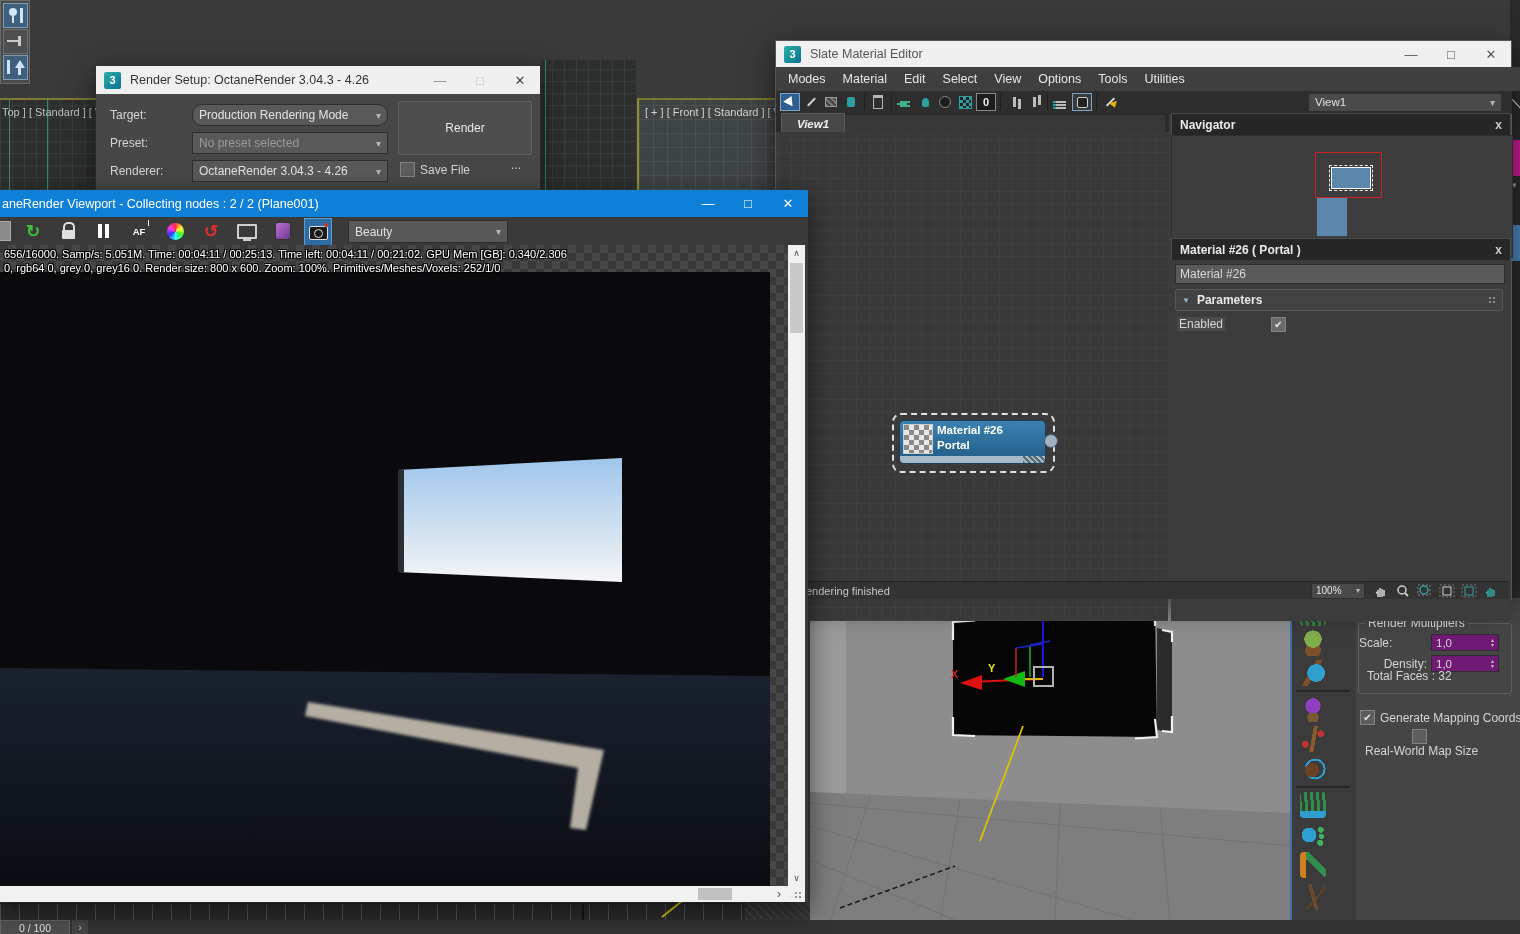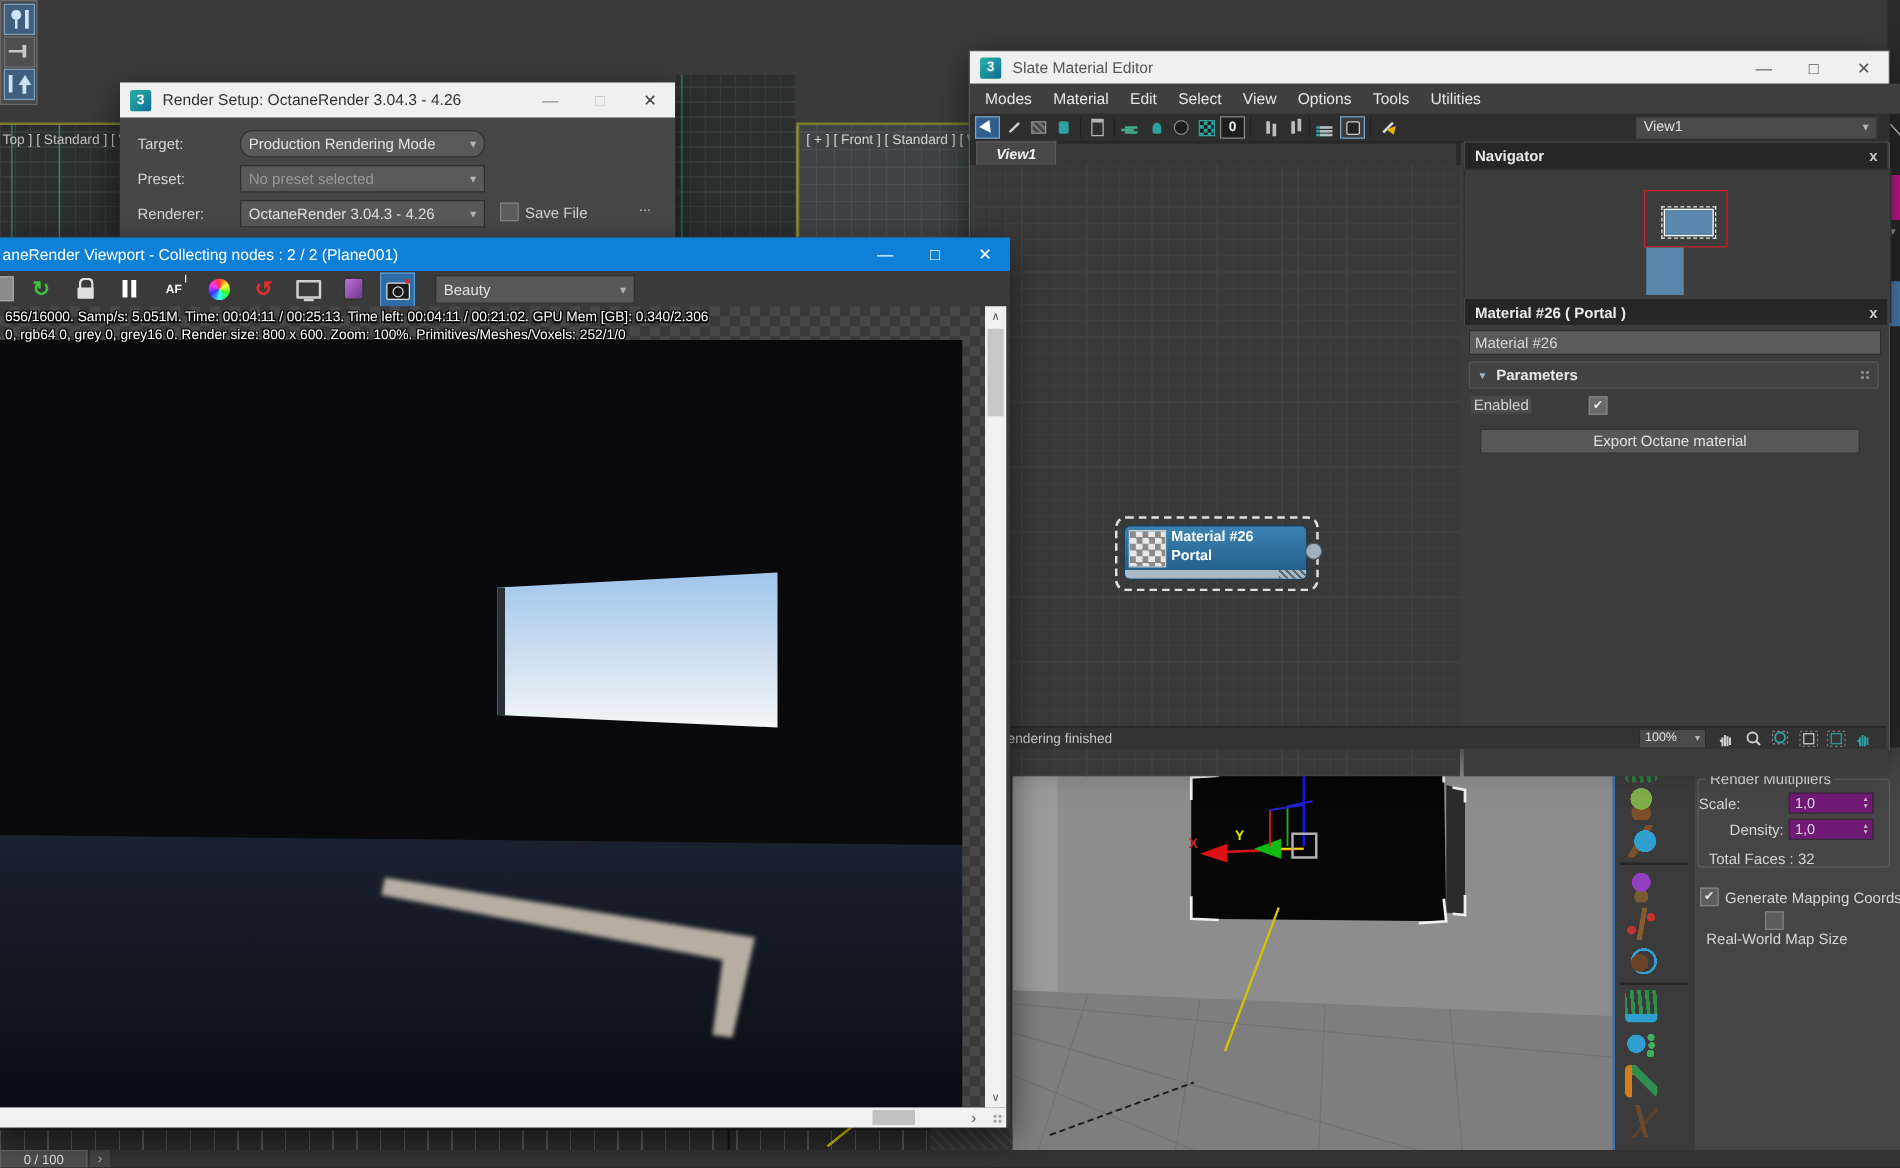--- a/index.html
+++ b/index.html
@@ -168,21 +168,21 @@
           </span>
       </div>
       <div class="abs lbl" style="left:0px;top:27px;width:68px;text-align:right;">Density:</div>
       <div class="vfield" style="position:absolute;left:72px;top:25px;width:58px;">
         <span>1,0</span>
         <span class="spin">
             <span>▴</span>
             <span>▾</span>
           </span>
       </div>
-      <div class="abs lbl" style="left:8px;top:50px;">Total Faces : 32</div>
+      <div class="abs lbl" style="left:8px;top:39px;">Total Faces : 32</div>
     </fieldset>
     <div class="abs flex" style="left:4px;top:112px;">
       <span class="checkbox">
           <span>✔</span>
         </span>
       <span class="lbl" style="margin-left:5px;white-space:nowrap;">Generate Mapping Coords.</span>
     </div>
     <div class="abs flex" style="left:4px;top:131px;flex-direction:column;">
       <span class="checkbox un">
           <span>✔</span>
@@ -239,20 +239,23 @@
     </div>
     <div class="abs lbl" style="left:14px;top:70px;">Preset:</div>
     <div class="dd" style="position:absolute;left:96px;top:66px;width:182px;color:#9a9a9a;">
       <span>No preset selected</span>
         <span class="caret">▾</span>
     </div>
     <div class="abs lbl" style="left:14px;top:98px;">Renderer:</div>
     <div class="dd" style="position:absolute;left:96px;top:94px;width:182px;">
       <span>OctaneRender 3.04.3 - 4.26</span>
         <span class="caret">▾</span>
+    </div>
+    <div class="abs flex" style="left:302px;top:35px;width:132px;height:52px;background:#4e4e4e;border:1px solid #5f5f5f;border-radius:2px;justify-content:center;">
+      <span style="color:#e8e8e8;">Render</span>
     </div>
     <div class="abs flex" style="left:304px;top:96px;">
       <span class="checkbox un">
           <span>✔</span>
         </span>
       <span class="lbl" style="margin-left:5px;">Save File</span>
     </div>
     <div class="abs" style="left:415px;top:92px;color:#ccc;">...</div>
   </div>
 
@@ -386,23 +389,20 @@
       </div>
       <div class="abs flex" style="left:4px;top:29px;width:326px;height:20px;background:#424242;border:1px solid #565656;border-radius:2px;">
         <span style="margin-left:6px;font-size:8px;color:#9ab4c8;">▼</span>
         <span style="margin-left:7px;font-weight:bold;color:#e8e8e8;">Parameters</span>
         <span style="margin-left:auto;margin-right:6px;width:8px;height:8px;background:radial-gradient(circle,#8a8a8a 1px,transparent 1.5px);background-size:4px 4px;"></span>
       </div>
       <span class="abs lbl" style="left:6px;top:57px;background:#4a4a4a;padding:0 2px;">Enabled</span>
       <span class="checkbox" style="position:absolute;left:100px;top:57px;background:#6b6b6b;">
           <span>✔</span>
         </span>
-      <div class="abs flex" style="left:13px;top:83px;width:302px;height:18px;background:#575757;border:1px solid #333;border-radius:2px;justify-content:center;">
-        <span style="color:#e2e2e2;">Export Octane material</span>
-      </div>
     </div>
 
     <div class="abs flex" style="left:0px;top:540px;width:733px;height:17px;background:#333;border-top:1px solid #222;">
       <span style="margin-left:30px;color:#c8c8c8;font-size:11px;">endering finished</span>
       <span class="dd" style="margin-left:auto;width:44px;height:14px;background:#4a4a4a;padding:0 4px;">
         <span style="font-size:10px;">100%</span>
           <span class="caret" style="font-size:8px;">▾</span>
       </span>
       <svg width="16" height="14" viewBox="0 0 16 14" style="margin-left:8px;">
           <path d="M5,13 L5,6 M7,13 L7,4 M9,13 L9,5 M11,12 L11,6 M5,8 L3,9" stroke="#cfcfcf" stroke-width="1.6" fill="none"></path>

